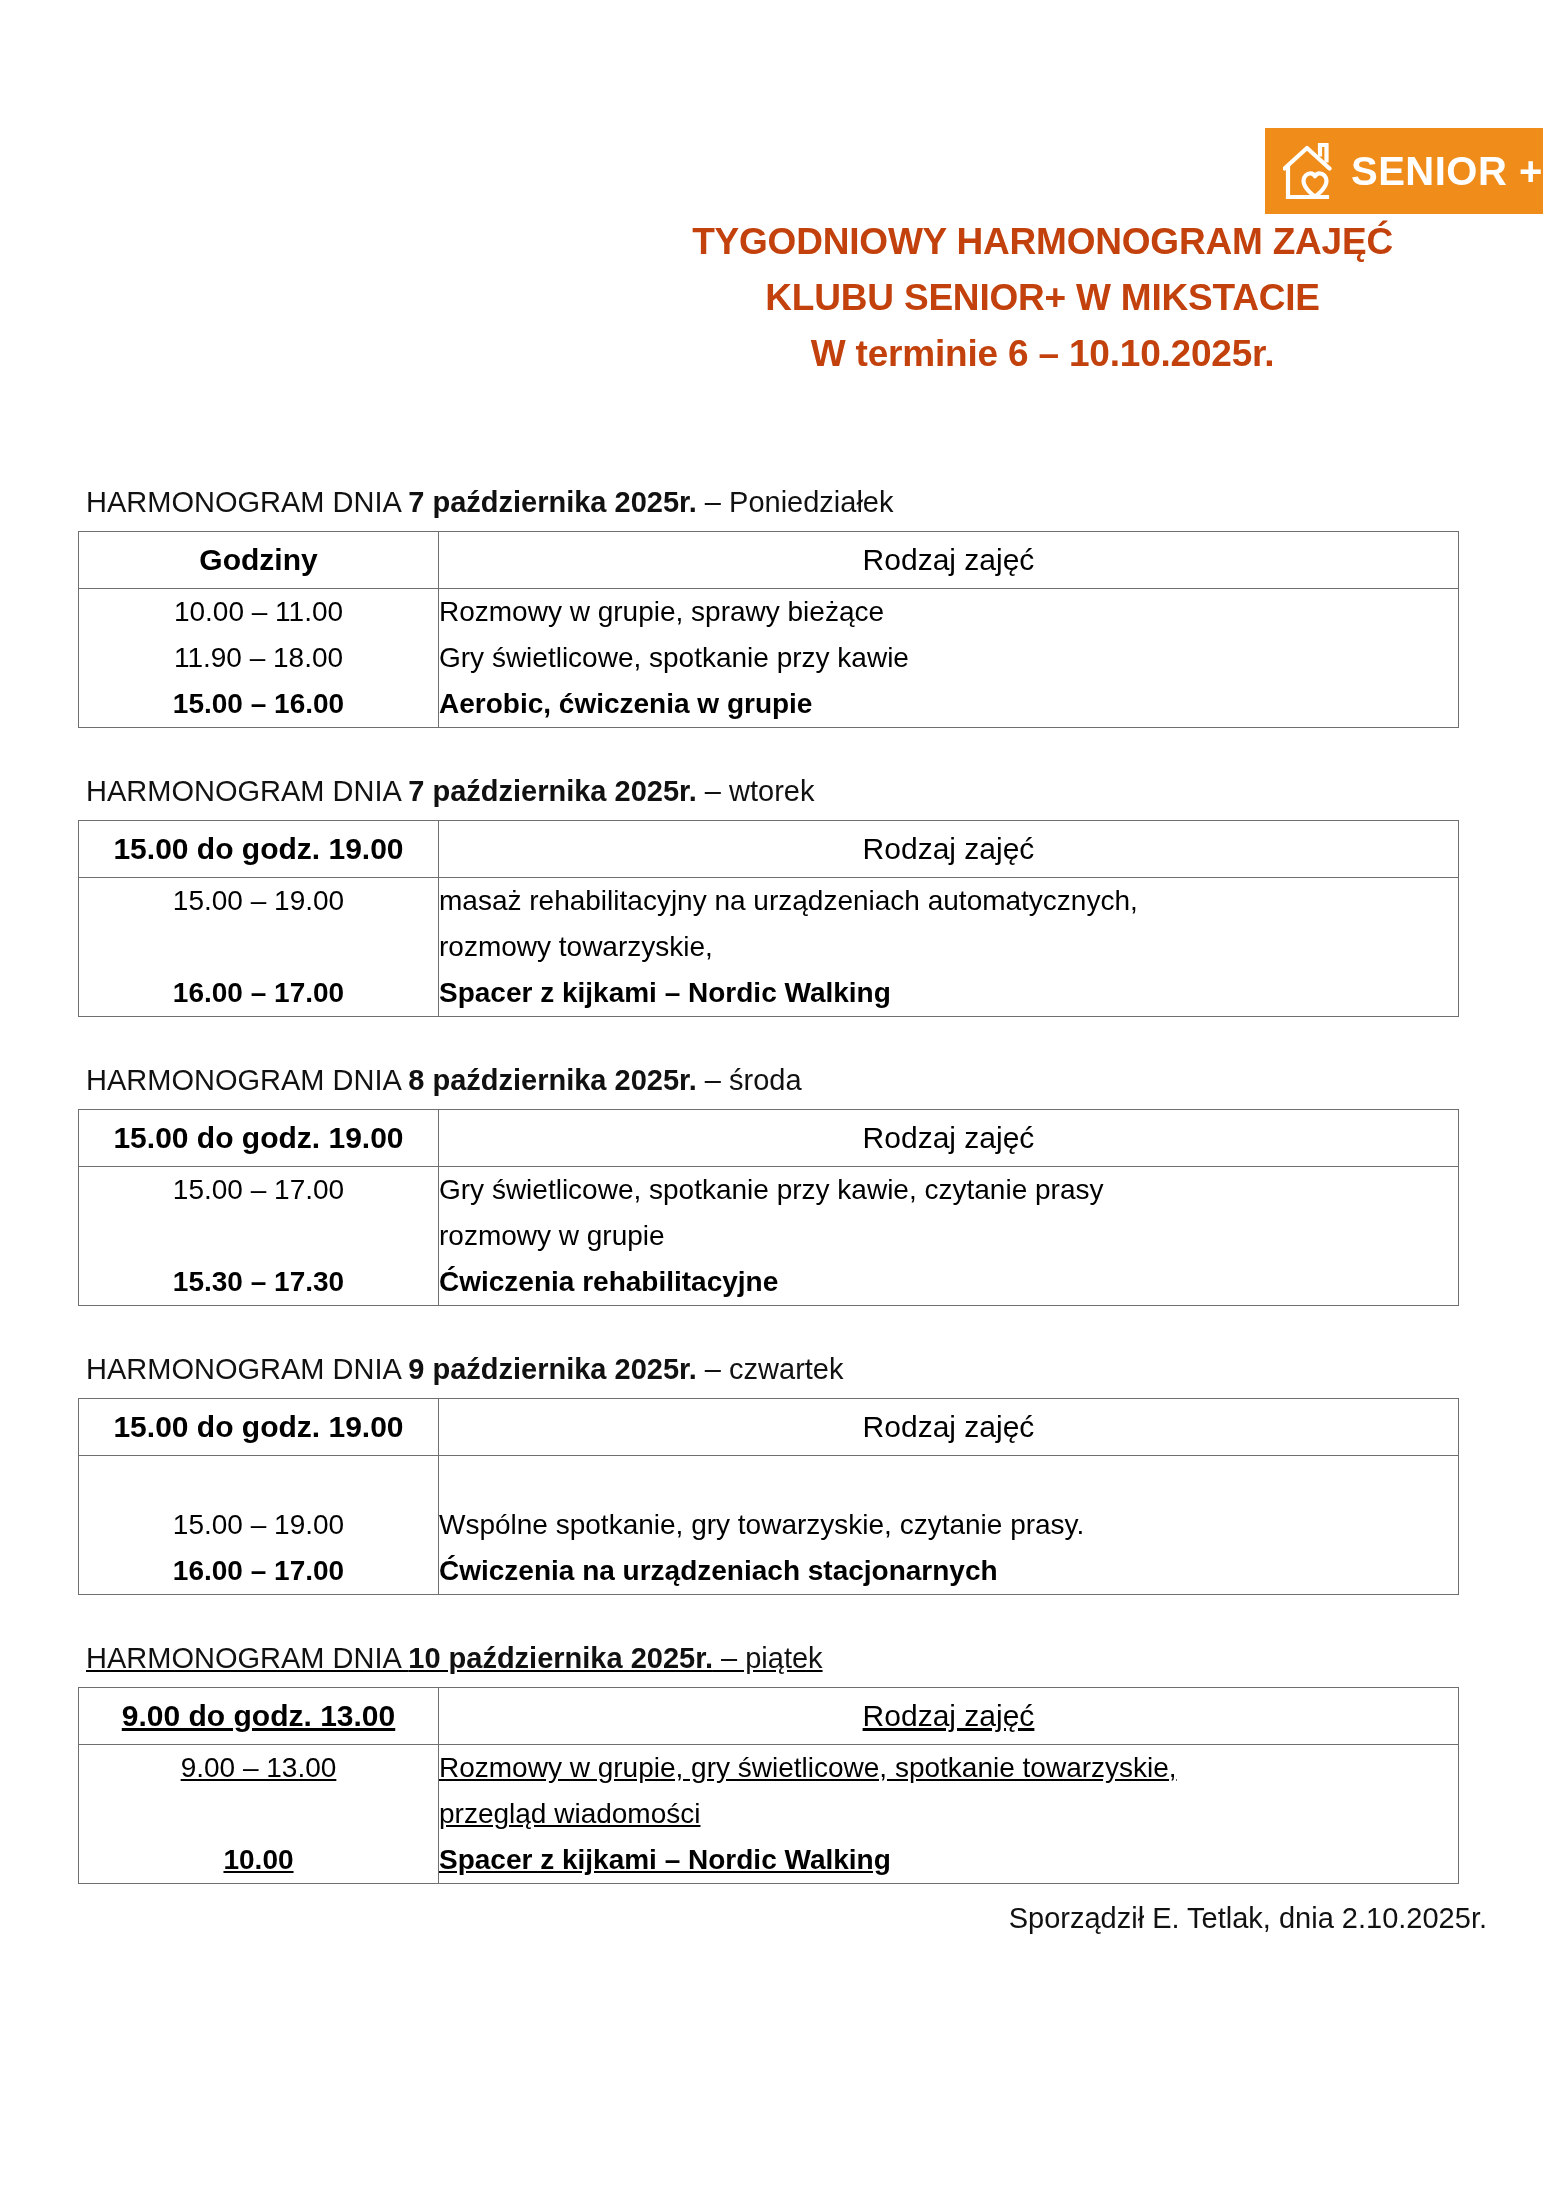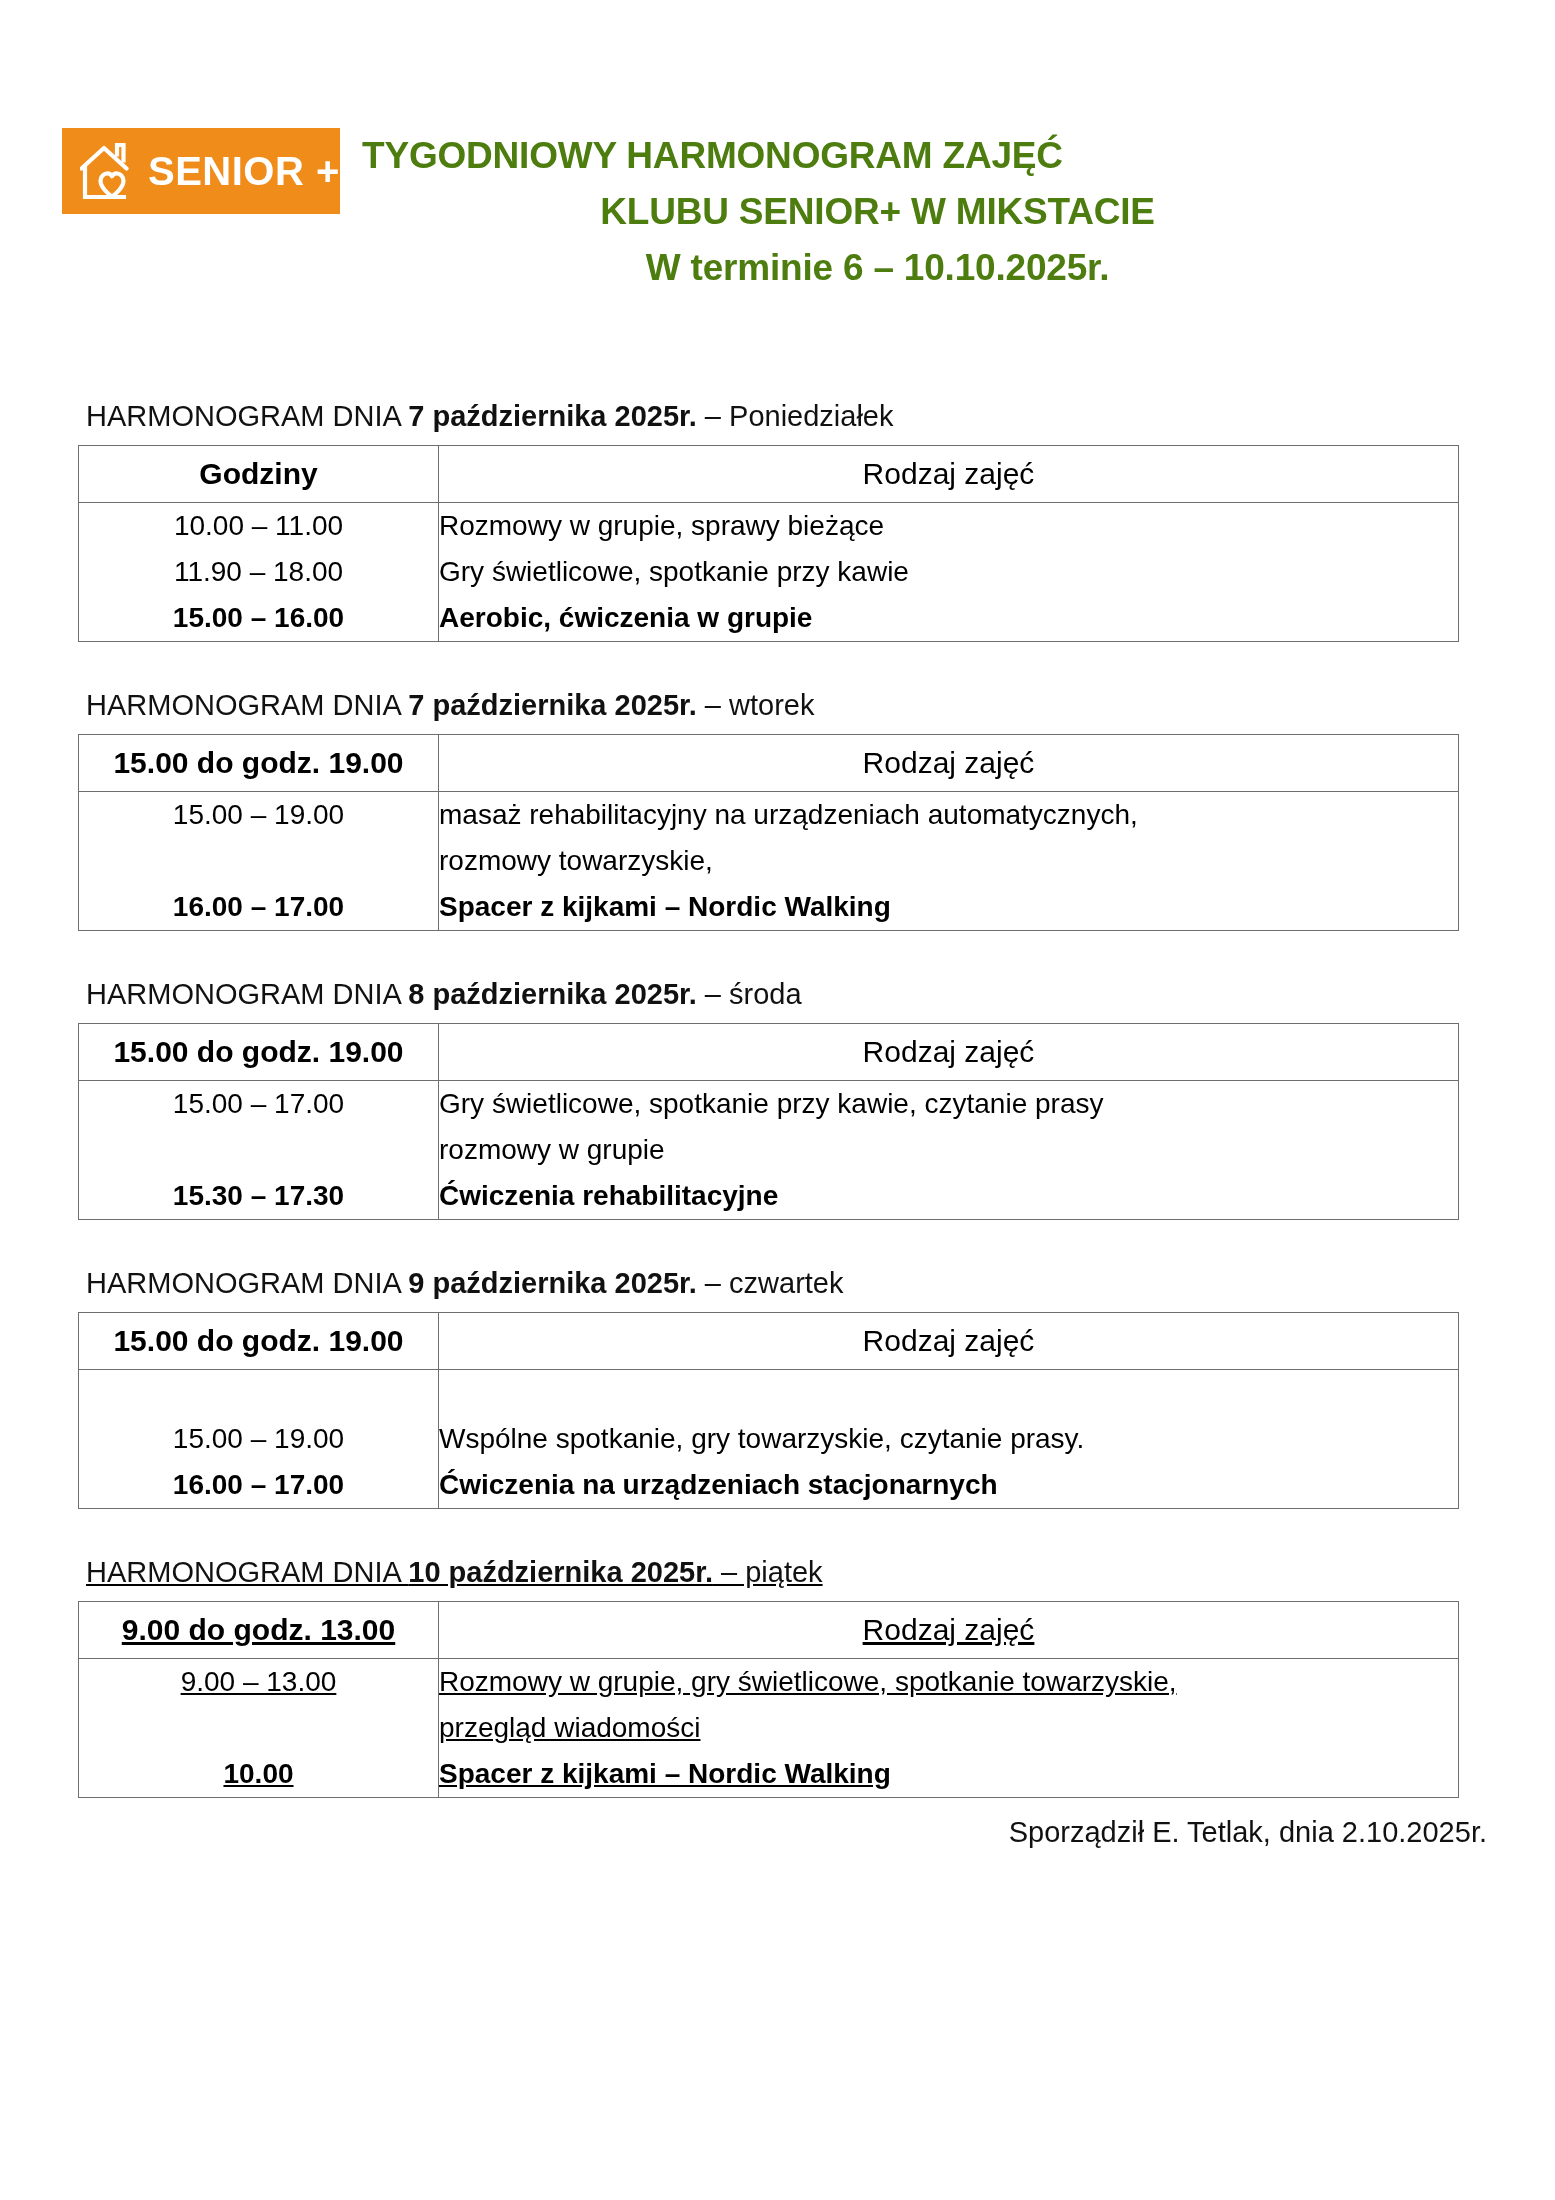--- a/index.html
+++ b/index.html
@@ -20,22 +20,23 @@
     width: 1555px;
     height: 2200px;
     box-sizing: border-box;
     padding: 0;
     position: relative;
   }
 
   
   .header {
     display: flex;
-    align-items: flex-start;
+    align-items: flex-end;
     padding: 128px 12px 0 0;
+    flex-direction: column;
   }
 
   .logo-box {
     margin-left: 62px;
     width: 278px;
     height: 86px;
     background: #F08C1A;
     display: flex;
     align-items: center;
     justify-content: flex-start;
@@ -62,21 +63,21 @@
 
   .title-block {
     flex: 1 1 auto;
     margin-left: 22px;
     padding-right: 150px;
   }
   .title-line {
     font-weight: 700;
     font-size: 37px;
     line-height: 1.52;
-    color: #4d7c0f;
+    color: #c2410c;
     white-space: nowrap;
     letter-spacing: -0.2px;
   }
   .title-line.l1 { text-align: left; padding-left: 0; }
   .title-line.l2 { text-align: center; }
   .title-line.l3 { text-align: center; }
 
   
   .sections {
     margin-top: 100px;

